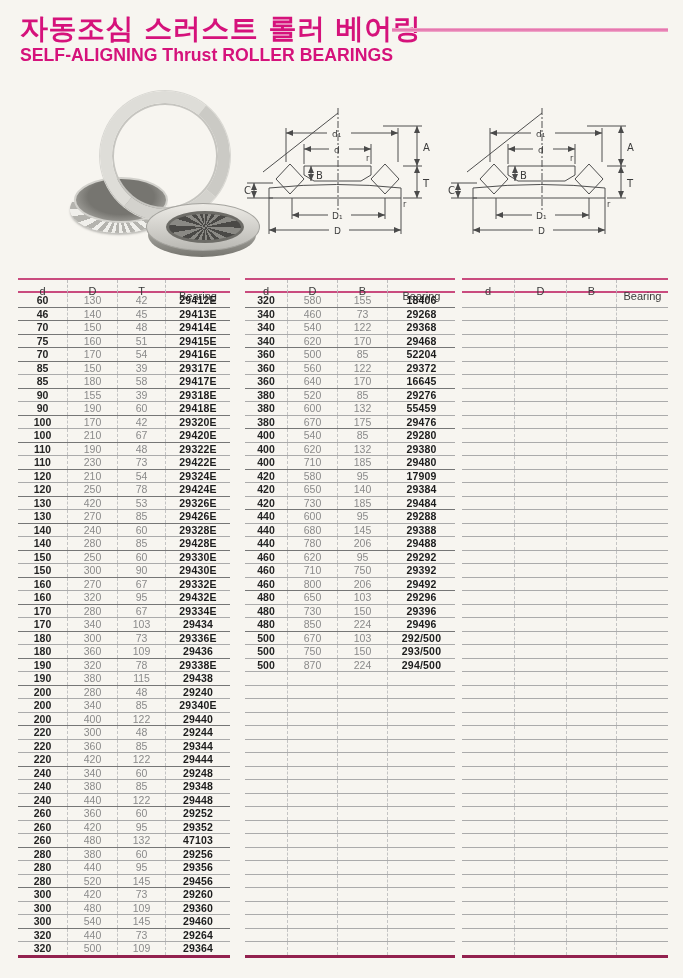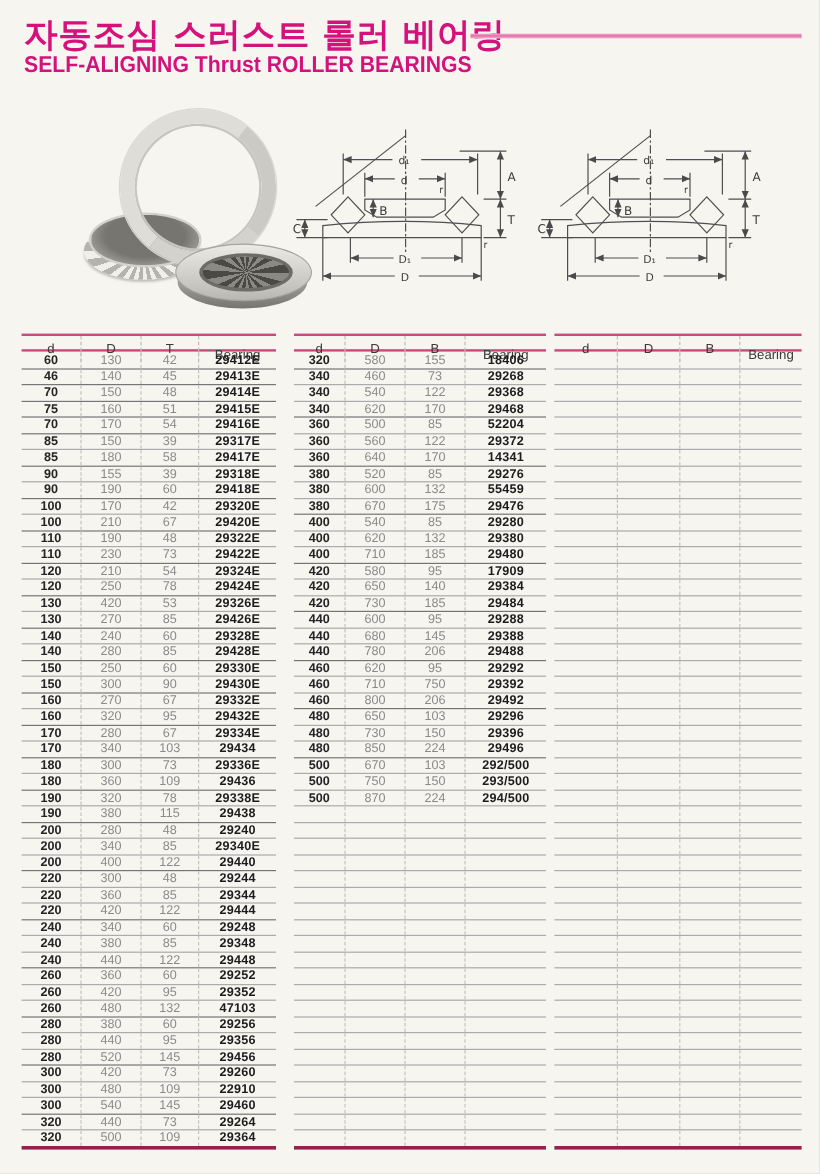--- a/index.html
+++ b/index.html
@@ -483,21 +483,21 @@
         <div class="tr group">
           <div class="td c0">300</div>
           <div class="td c1">420</div>
           <div class="td c2">73</div>
           <div class="td c3">29260</div>
         </div>
         <div class="tr">
           <div class="td c0">300</div>
           <div class="td c1">480</div>
           <div class="td c2">109</div>
-          <div class="td c3">22910</div>
+          <div class="td c3">29360</div>
         </div>
         <div class="tr">
           <div class="td c0">300</div>
           <div class="td c1">540</div>
           <div class="td c2">145</div>
           <div class="td c3">29460</div>
         </div>
         <div class="tr group">
           <div class="td c0">320</div>
           <div class="td c1">440</div>
@@ -553,21 +553,21 @@
         <div class="tr">
           <div class="td c0">360</div>
           <div class="td c1">560</div>
           <div class="td c2">122</div>
           <div class="td c3">29372</div>
         </div>
         <div class="tr">
           <div class="td c0">360</div>
           <div class="td c1">640</div>
           <div class="td c2">170</div>
-          <div class="td c3">14341</div>
+          <div class="td c3">16645</div>
         </div>
         <div class="tr group">
           <div class="td c0">380</div>
           <div class="td c1">520</div>
           <div class="td c2">85</div>
           <div class="td c3">29276</div>
         </div>
         <div class="tr">
           <div class="td c0">380</div>
           <div class="td c1">600</div>

